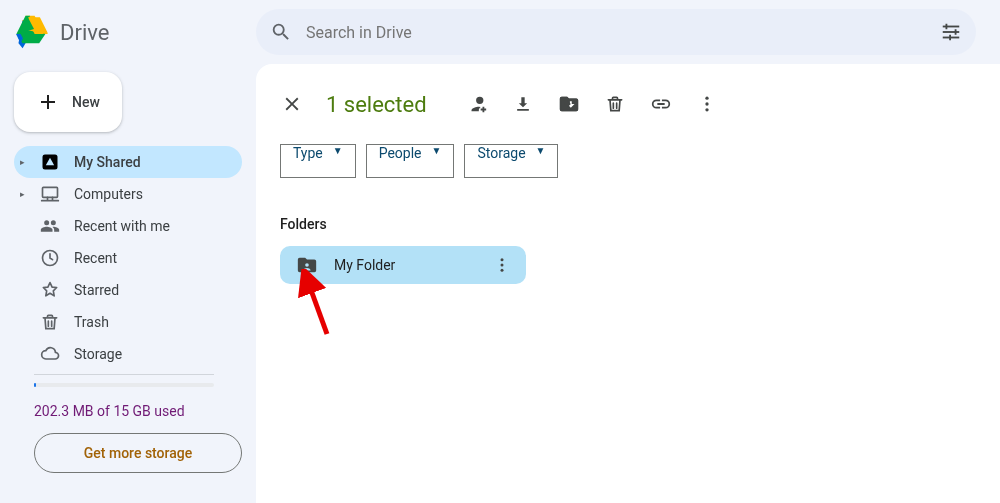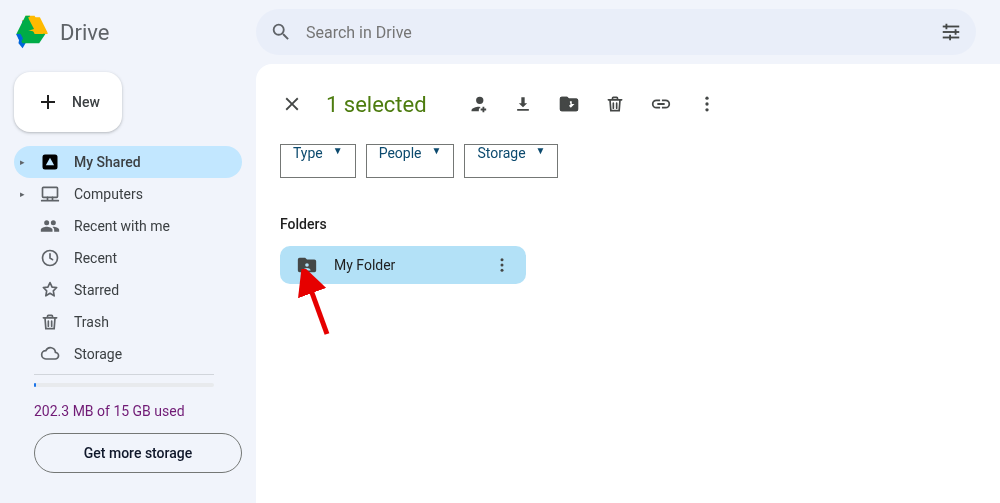--- a/index.html
+++ b/index.html
@@ -16,21 +16,21 @@
   .nav { display:flex; flex-direction:column; }
   .nav-item { display: flex; align-items: center; gap: 14px; height: 32px; padding: 0 12px 0 26px; border-radius: 16px; font-size: 14px; color: #3c4043; cursor: pointer; position: relative; }
   .nav-item .tri { position:absolute; left:6px; font-size:9px; color:#5f6368; }
   .nav-item.active { background: #c2e7ff; font-weight: 500; }
   .nav-item .nic { width:20px; display:inline-flex; align-items:center; justify-content:center; color:#5f6368; }
   .nav-item.active .nic.filled { color:#000; }
   .storage-sep { height:1px; background:#d1d5db; margin:4px 0 4px 20px; width:180px;}
   .storage-bar { height:4px; background:#e8eaed; border-radius:2px; margin:4px 0 8px 20px; width:180px; position:relative;}
   .storage-bar .fill { position:absolute; left:0; top:0; height:100%; background:#1a73e8; border-radius:2px;}
   .storage-text { font-size:14px; color:#701a75; padding-left:20px; margin:8px 0 14px 0;}
-  .storage-btn { margin-left:20px; border:1px solid #747775; background:transparent; color:#0f172a; border-radius:20px; height:40px; padding:0 22px; font-size:14px; font-weight:500; cursor:pointer;}
+  .storage-btn { margin-left:20px; border:1px solid #747775; background:transparent; color:#a16207; border-radius:20px; height:40px; padding:0 22px; font-size:14px; font-weight:500; cursor:pointer;}
   .main { flex:1; background:#fff; border-radius:16px 0 0 0; padding:20px 24px; position:relative; }
   .sel-toolbar { display:flex; align-items:center; gap:22px; height:40px;}
   .sel-toolbar .icon-btn { width:24px; height:24px; display:inline-flex; align-items:center; justify-content:center; cursor:pointer; color:#444746;}
   .sel-text { font-size:22px; color:#4d7c0f; margin-right:16px;}
   .filters { display:flex; gap:10px; margin-top:20px;}
   .chip { display:inline-flex; align-items:flex-start; gap:10px; border:1px solid #747775; background:#fff; border-radius:0; height:34px; padding:0 12px; font-size:14px; color:#0c4a6e; cursor:pointer;}
   .chip .caret { font-size:10px;}
   .section-label { font-size:14px; font-weight:500; color:#1f1f1f; margin-top:38px; }
   .folder-row { margin-top:14px; }
   .folder-card { width:246px; height:38px; background:#b3e1f7; border-radius:10px; display:flex; align-items:center; padding:0 10px 0 16px; gap:16px; cursor:pointer; position:relative;}

